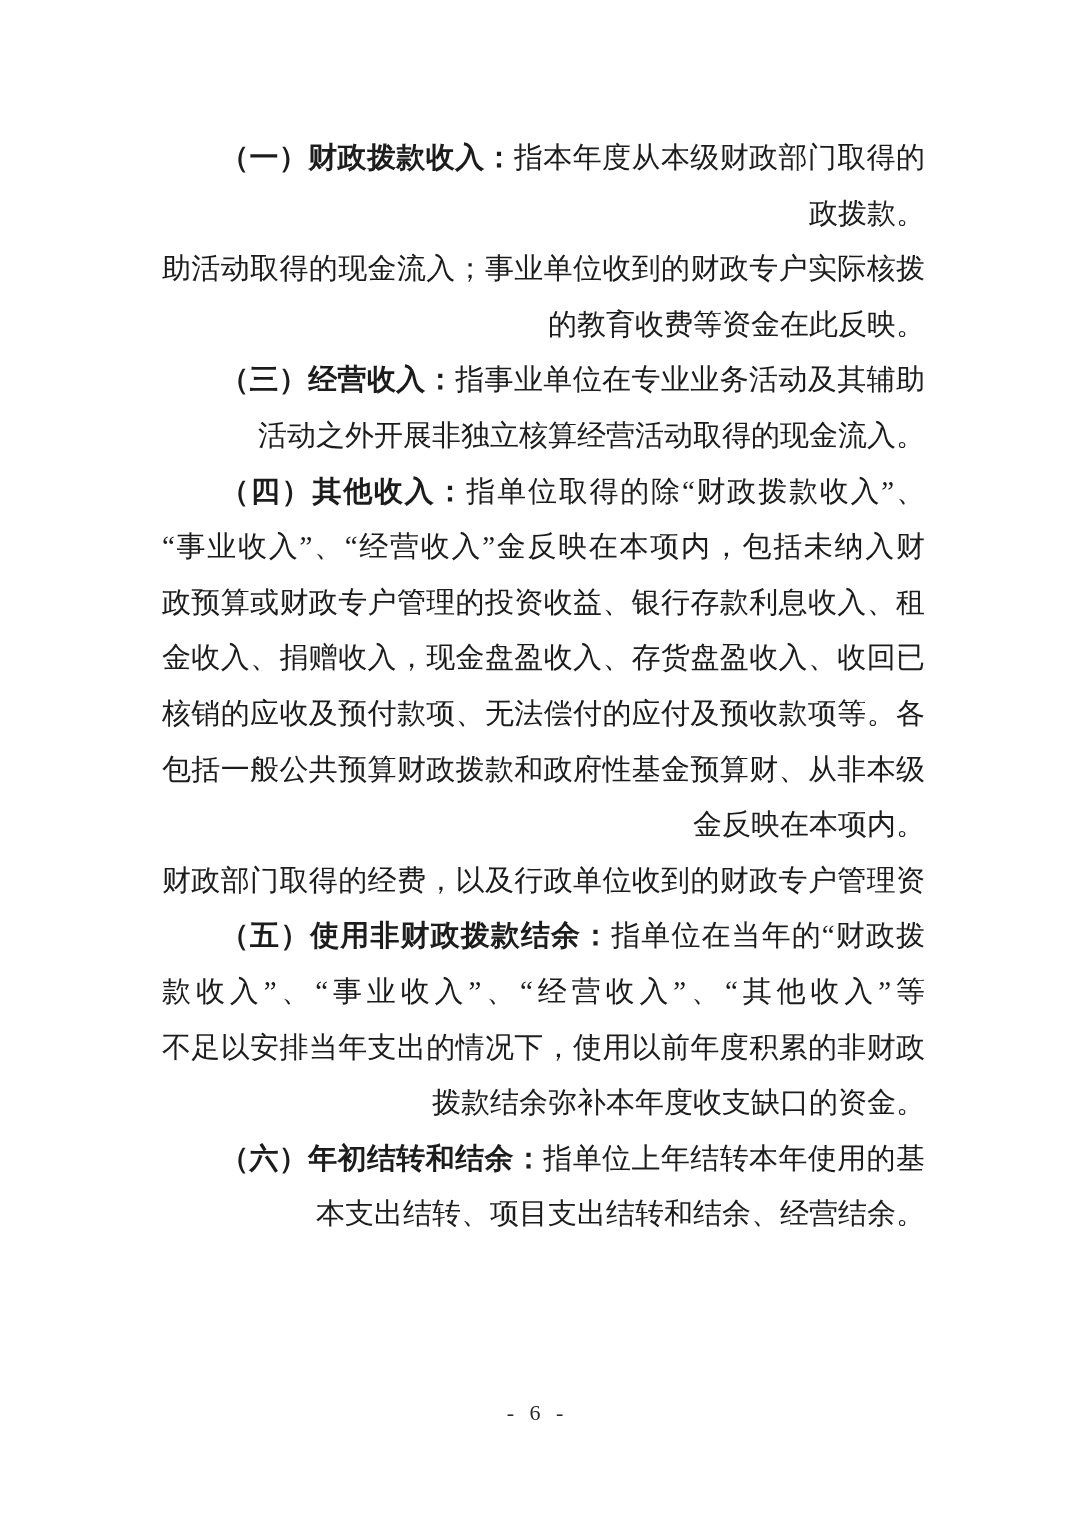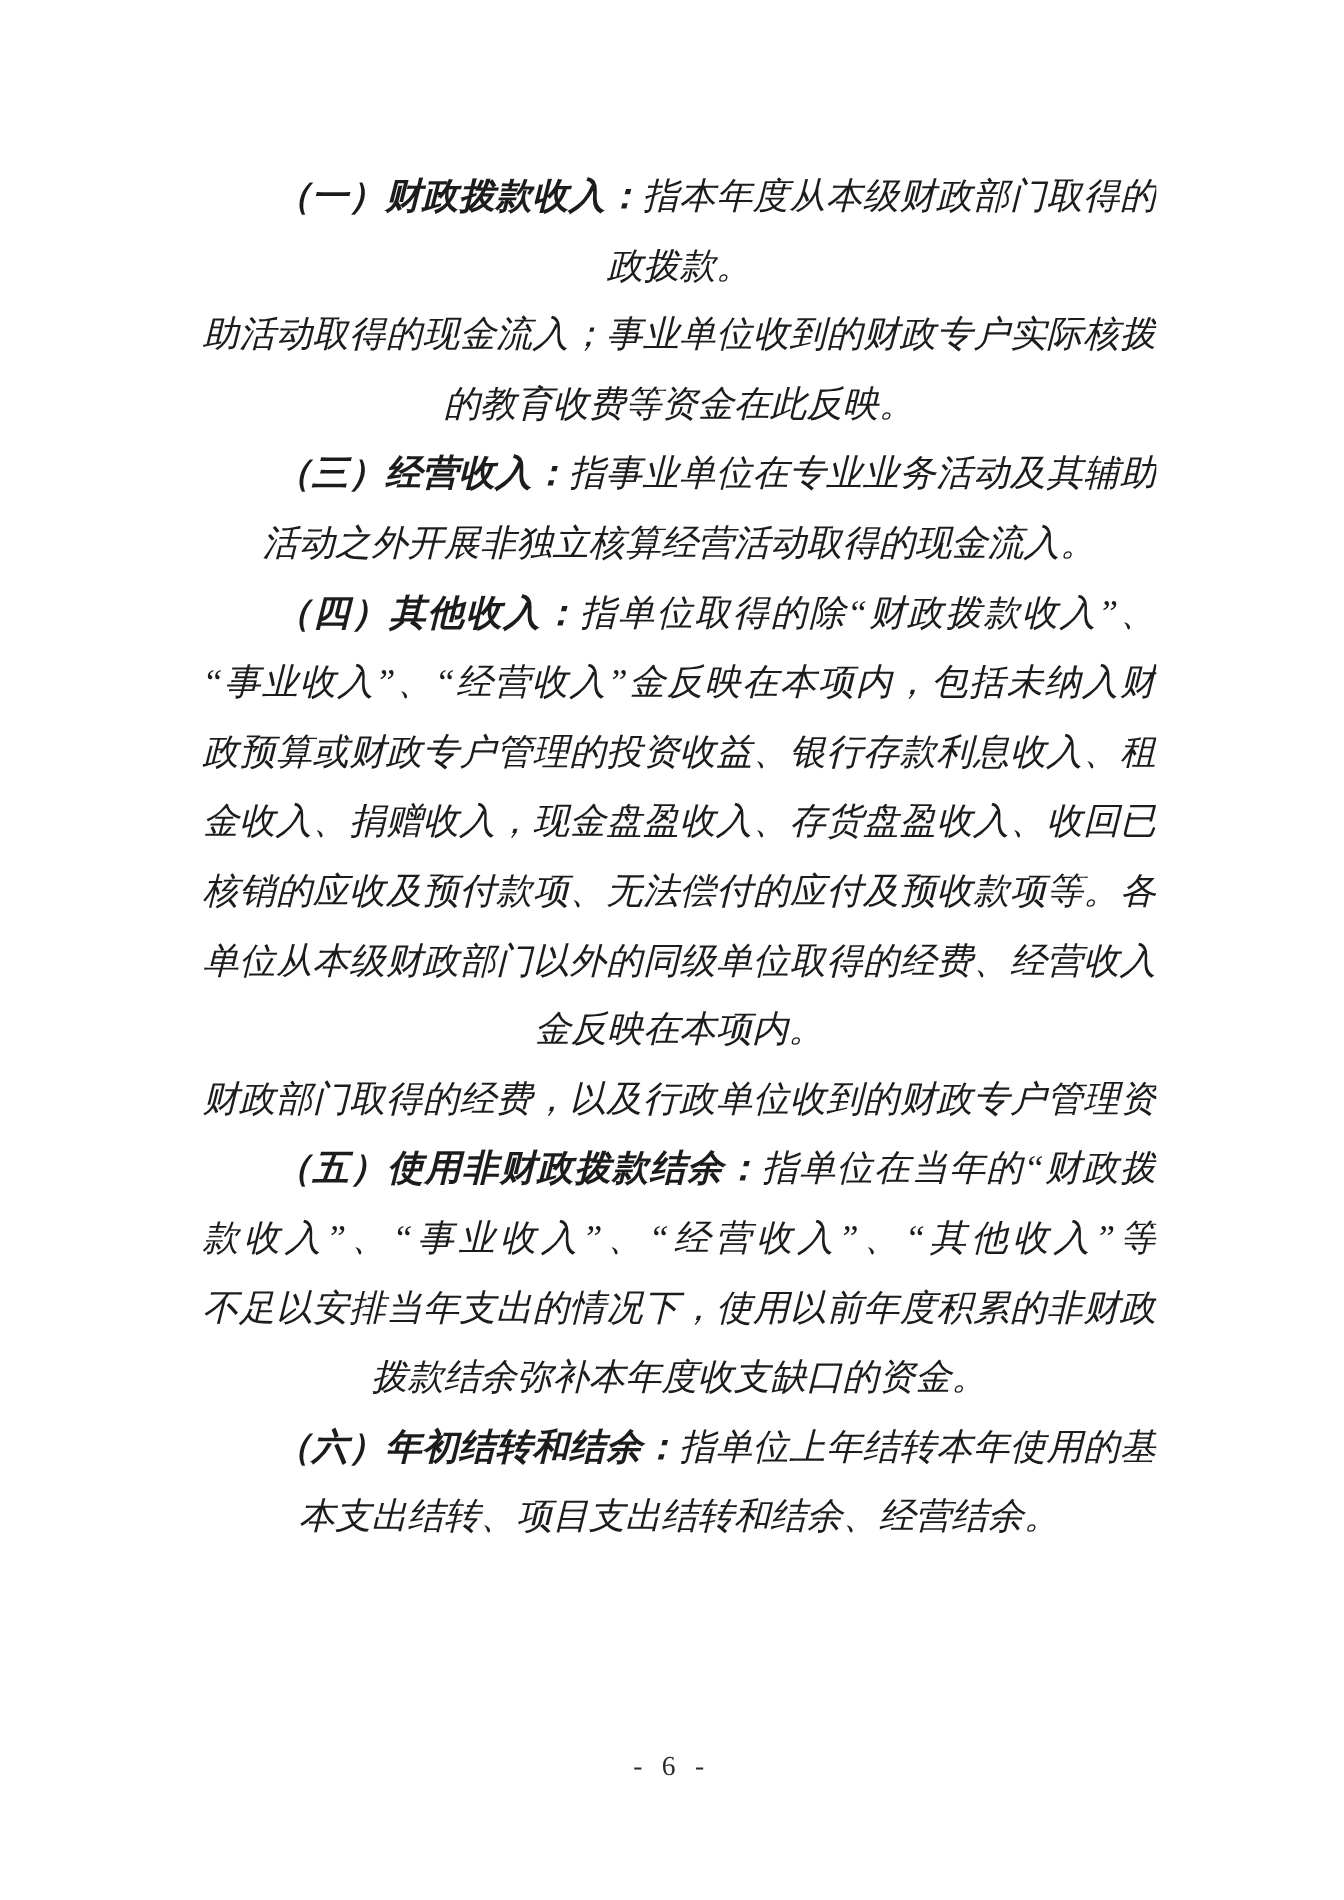--- a/index.html
+++ b/index.html
@@ -18,32 +18,31 @@
     width: 1075px;
     height: 1520px;
     background: #ffffff;
     overflow: hidden;
   }
   .doc-body {
     position: absolute;
     left: 162px;
     top: 130px;
     width: 763px;
-    font-style: italic;
   }
   .para {
     margin: 0;
     padding: 0;
   }
   .line {
     font-size: 29px;
     line-height: 55.6px;
     height: 55.6px;
     overflow: hidden;
-    text-align: center;
+    text-align: right;
     letter-spacing: 0;
   }
   .line.justify {
     text-align: justify;
     text-align-last: justify;
     text-justify: inter-character;
   }
   .line.indent {
     text-indent: 58px;
   }
@@ -77,21 +76,21 @@
       <div class="para">
         <div class="line justify indent"><span class="bold">（三）经营收入：</span><span>指事业单位在专业业务活动及其辅助</span></div>
         <div class="line"><span>活动之外开展非独立核算经营活动取得的现金流入。</span></div>
       </div>
       <div class="para">
         <div class="line justify indent"><span class="bold">（四）其他收入：</span><span>指单位取得的除“财政拨款收入”、</span></div>
         <div class="line justify"><span>“事业收入”、“经营收入”金反映在本项内，包括未纳入财</span></div>
         <div class="line justify"><span>政预算或财政专户管理的投资收益、银行存款利息收入、租</span></div>
         <div class="line justify"><span>金收入、捐赠收入，现金盘盈收入、存货盘盈收入、收回已</span></div>
         <div class="line justify"><span>核销的应收及预付款项、无法偿付的应付及预收款项等。各</span></div>
-        <div class="line justify"><span>单位从本级财政部门以外的同级单位取得的经费、经营收入</span></div>
+        <div class="line justify"><span>包括一般公共预算财政拨款和政府性基金预算财、从非本级</span></div>
         <div class="line"><span>金反映在本项内。</span></div>
         <div class="line justify"><span>财政部门取得的经费，以及行政单位收到的财政专户管理资</span></div>
       </div>
       <div class="para">
         <div class="line justify indent"><span class="bold">（五）使用非财政拨款结余：</span><span>指单位在当年的“财政拨</span></div>
         <div class="line justify"><span>款收入”、“事业收入”、“经营收入”、“其他收入”等</span></div>
         <div class="line justify"><span>不足以安排当年支出的情况下，使用以前年度积累的非财政</span></div>
         <div class="line"><span>拨款结余弥补本年度收支缺口的资金。</span></div>
       </div>
       <div class="para">

